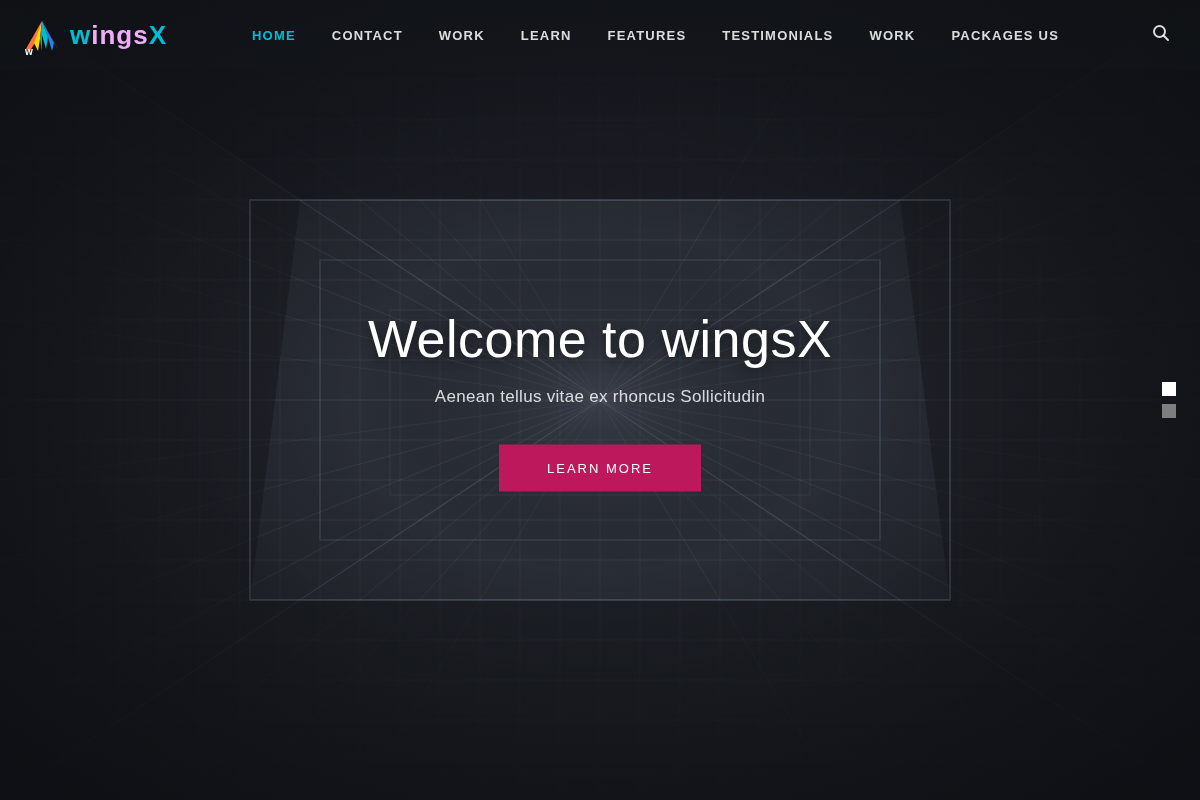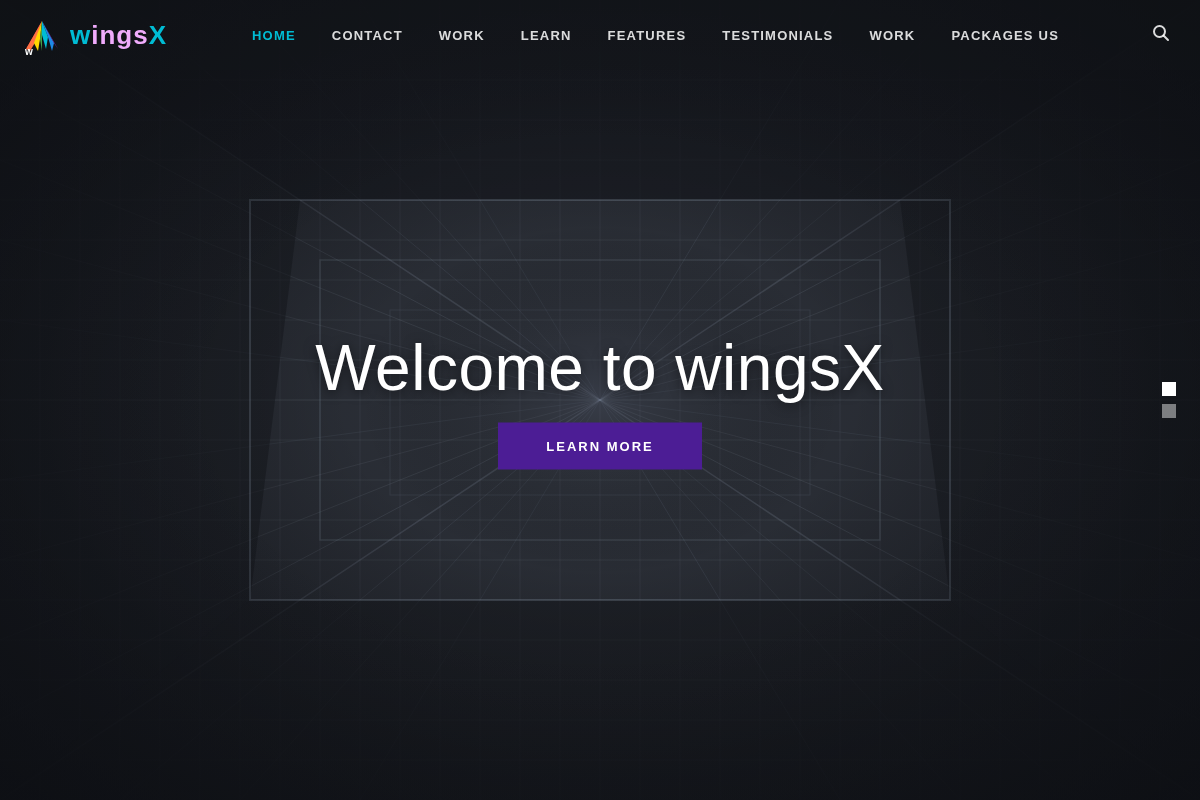--- a/index.html
+++ b/index.html
@@ -135,43 +135,43 @@
       position: absolute;
       top: 50%;
       left: 50%;
       transform: translate(-50%, -50%);
       text-align: center;
       z-index: 5;
       width: 700px;
     }
 
     .hero-title {
-      font-size: 64px;
+      font-size: 52px;
       font-weight: 400;
       color: #ffffff;
       margin-bottom: 18px;
       letter-spacing: 0.5px;
       text-shadow: 0 2px 12px rgba(0,0,0,0.5);
     }
 
     .hero-subtitle {
       font-size: 17px;
       color: rgba(255,255,255,0.82);
       margin-bottom: 38px;
       font-weight: 300;
       letter-spacing: 0.3px;
     }
 
     .learn-more-btn {
       display: inline-block;
       padding: 16px 48px;
-      background: #4c1d95;
+      background: #be185d;
       color: #ffffff;
       font-size: 13px;
-      font-weight: 700;
+      font-weight: 400;
       letter-spacing: 2px;
       text-transform: uppercase;
       text-decoration: none;
       border: none;
       cursor: pointer;
       transition: background 0.2s;
     }
 
     
     .slide-indicators {
@@ -381,20 +381,21 @@
     <span class="nav-search">
       <svg width="18" height="18" viewBox="0 0 18 18" fill="none">
         <circle cx="7.5" cy="7.5" r="5.5" stroke="rgba(255,255,255,0.85)" stroke-width="2"></circle>
         <line x1="11.5" y1="11.5" x2="16" y2="16" stroke="rgba(255,255,255,0.85)" stroke-width="2" stroke-linecap="round"></line>
       </svg>
     </span>
   </nav>
 
   <div class="hero-content">
     <h1 class="hero-title">Welcome to wingsX</h1>
+    <p class="hero-subtitle">Aenean tellus vitae ex rhoncus Sollicitudin</p>
     <button class="learn-more-btn">LEARN MORE</button>
   </div>
 
   <div class="slide-indicators">
     <div class="slide-dot active"></div>
     <div class="slide-dot inactive"></div>
   </div>
 
 </div>
 

